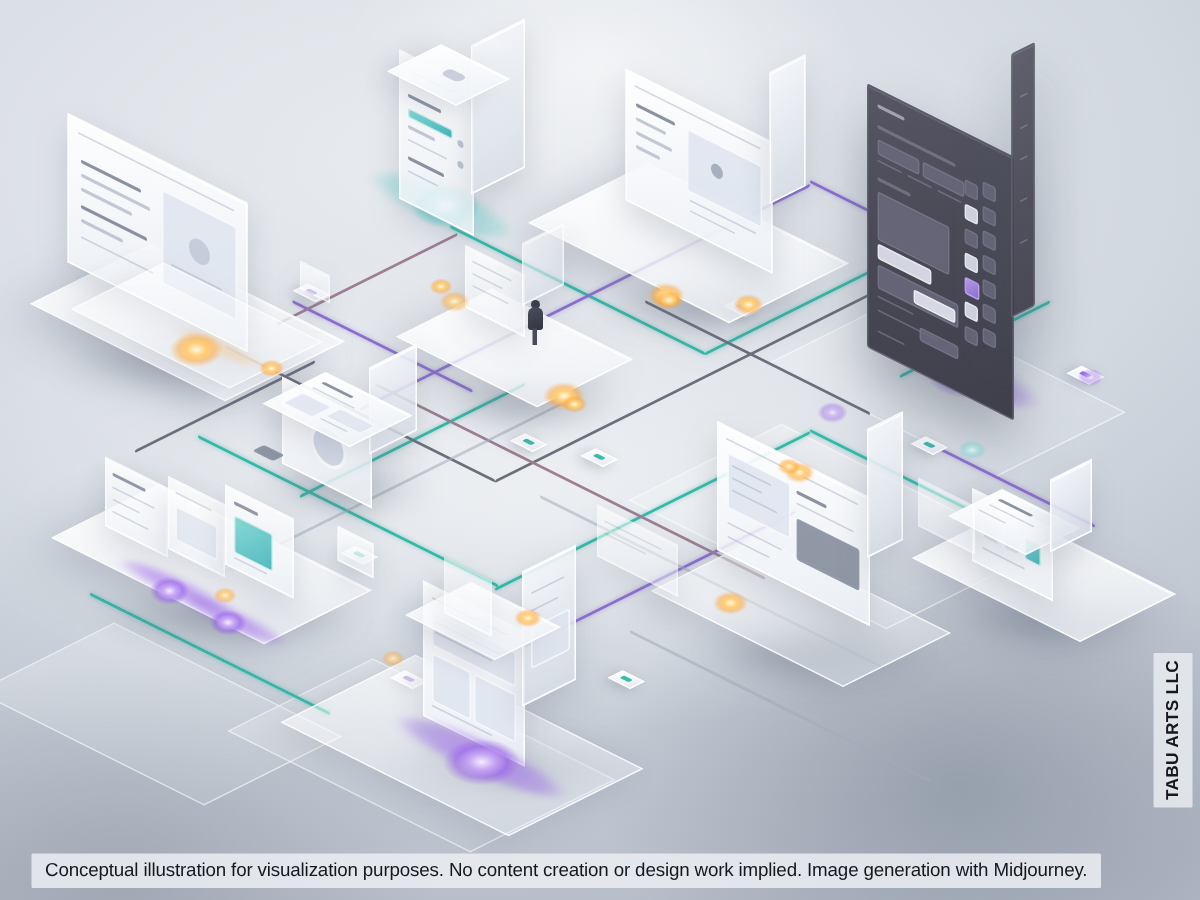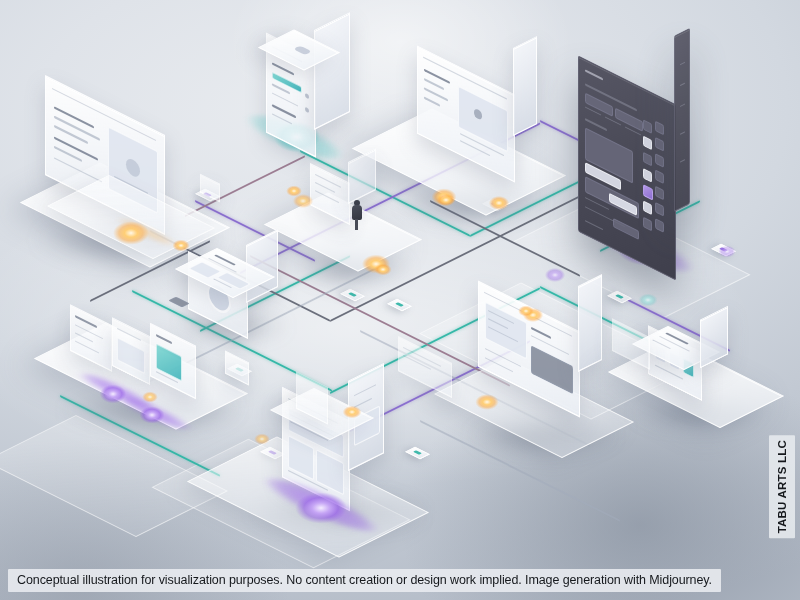--- a/index.html
+++ b/index.html
@@ -118,21 +118,21 @@
   
   .figure{position:absolute;}
   .figure .head{position:absolute;left:3px;top:0;width:6px;height:6px;border-radius:50%;
     background:#3b3f4b;}
   .figure .body{position:absolute;left:1px;top:5px;width:10px;height:15px;border-radius:4px 4px 2px 2px;
     background:linear-gradient(160deg,#4a4e5b,#33363f);}
   .figure .legs{position:absolute;left:4px;top:19px;width:3px;height:11px;background:#474b57;}
 
   
   #caption{
-    position:absolute;left:8px;bottom:8px;
+    position:absolute;left:21px;bottom:8px;
     padding:4px 9px 5px;
     background:rgba(233,236,240,.88);
     color:#15181c;
     font-size:12.5px;line-height:1.15;letter-spacing:-.1px;
     white-space:nowrap;border-radius:1px;
   }
   #watermark{
     position:absolute;right:5px;bottom:62px;
     padding:5px 7px;
     background:rgba(233,236,240,.85);

